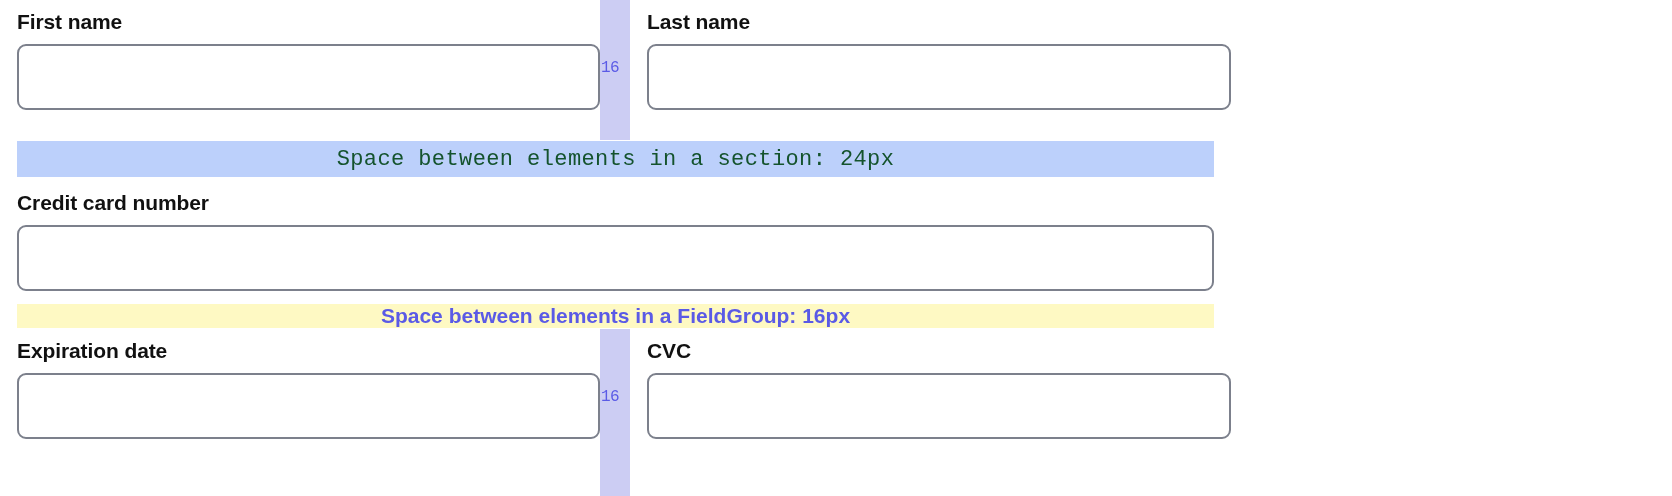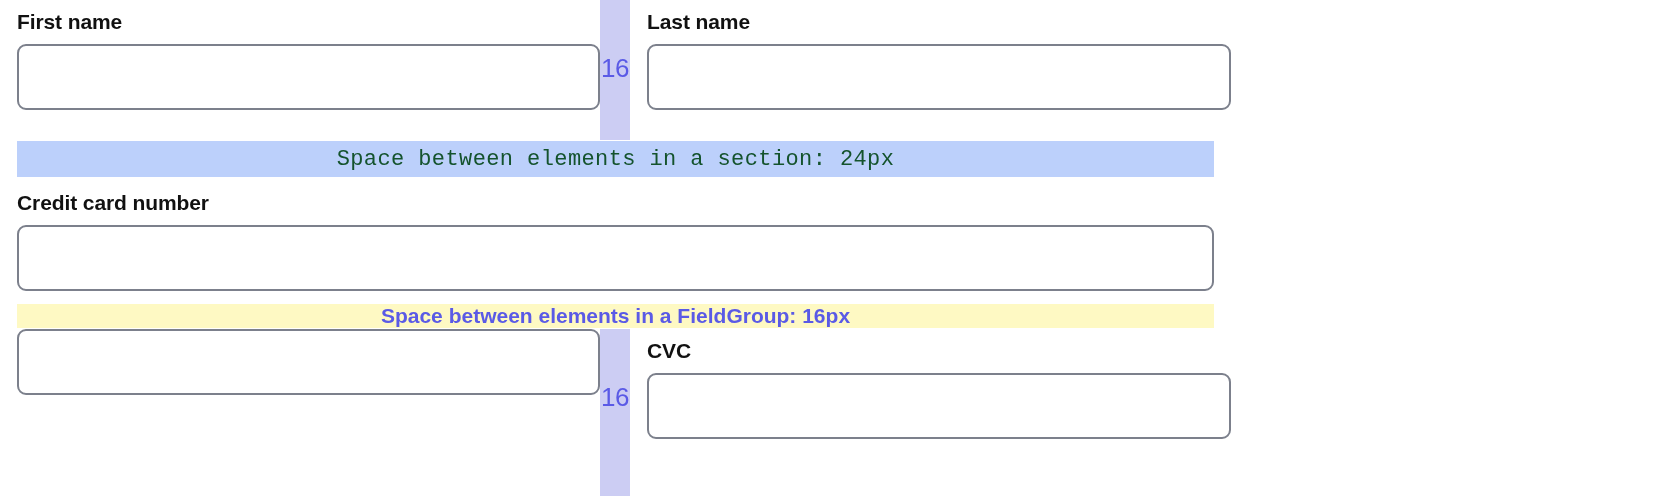--- a/index.html
+++ b/index.html
@@ -70,22 +70,22 @@
     position: relative;
     width: 30px;
     background: #cccdf3;
     flex: 0 0 30px;
     display: block;
   }
   .gap-marker .gap-value {
     position: absolute;
     left: 1px;
     top: 57px;
-    font-family: Liberation Sans, sans-serif;
-    font-size: 26px;
+    font-family: Liberation Mono, monospace;
+    font-size: 16px;
     line-height: 22px;
     color: #5a5ae6;
     letter-spacing: -0.5px;
   }
 
   
   .annotation-bar {
     position: absolute;
     left: 17px;
     display: flex;
@@ -147,20 +147,21 @@
     </div>
   </div>
 
   <div class="annotation-bar fieldgroup" style="top:304px; width:1197px; height:24px;">
     <span class="annotation-text">Space between elements in a FieldGroup: 16px</span>
   </div>
 
   <div class="field-row" style="top:329px; height:167px;">
 
     <div class="field-col" style="width:600px;">
+      <div class="field-label">Expiration date</div>
       <input class="field-input" type="text" style="width: 583px;" placeholder="">
     </div>
 
     <div class="gap-marker">
       <span class="gap-value">16</span>
     </div>
 
     <div class="field-col" style="width:600px;">
       <div class="field-label">CVC</div>
       <input class="field-input" type="text" style="width: 584px;" placeholder="">

